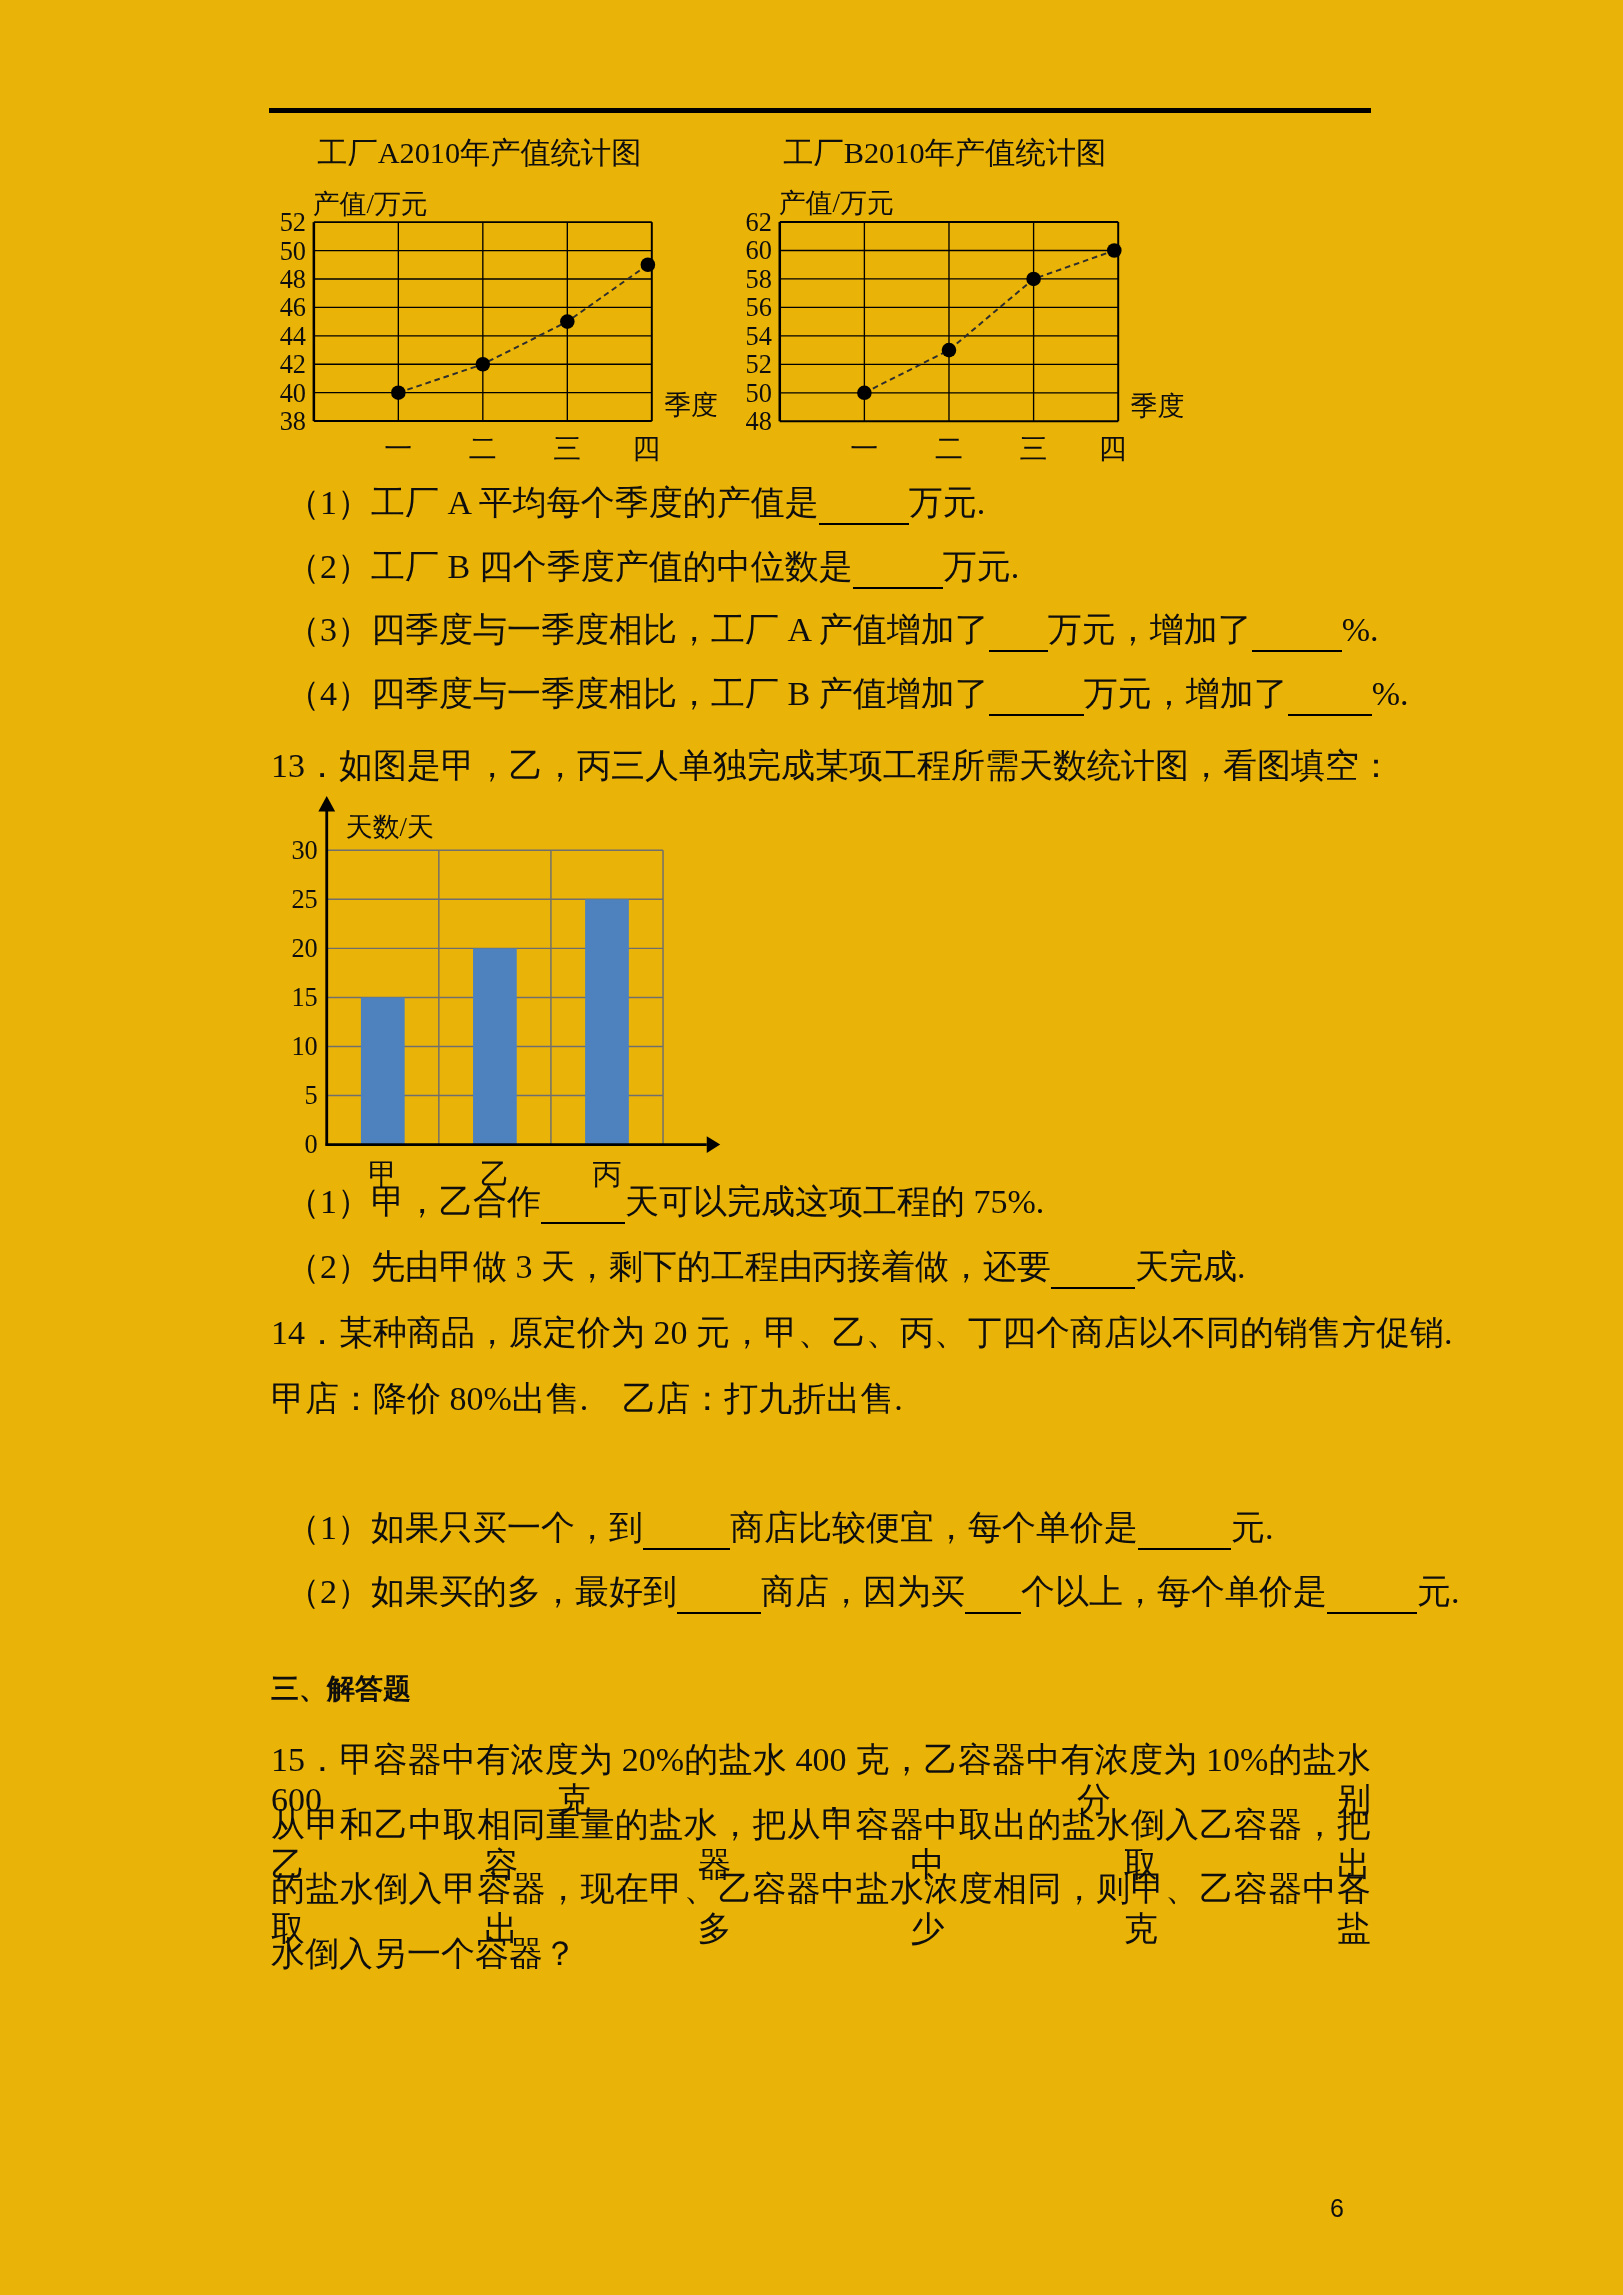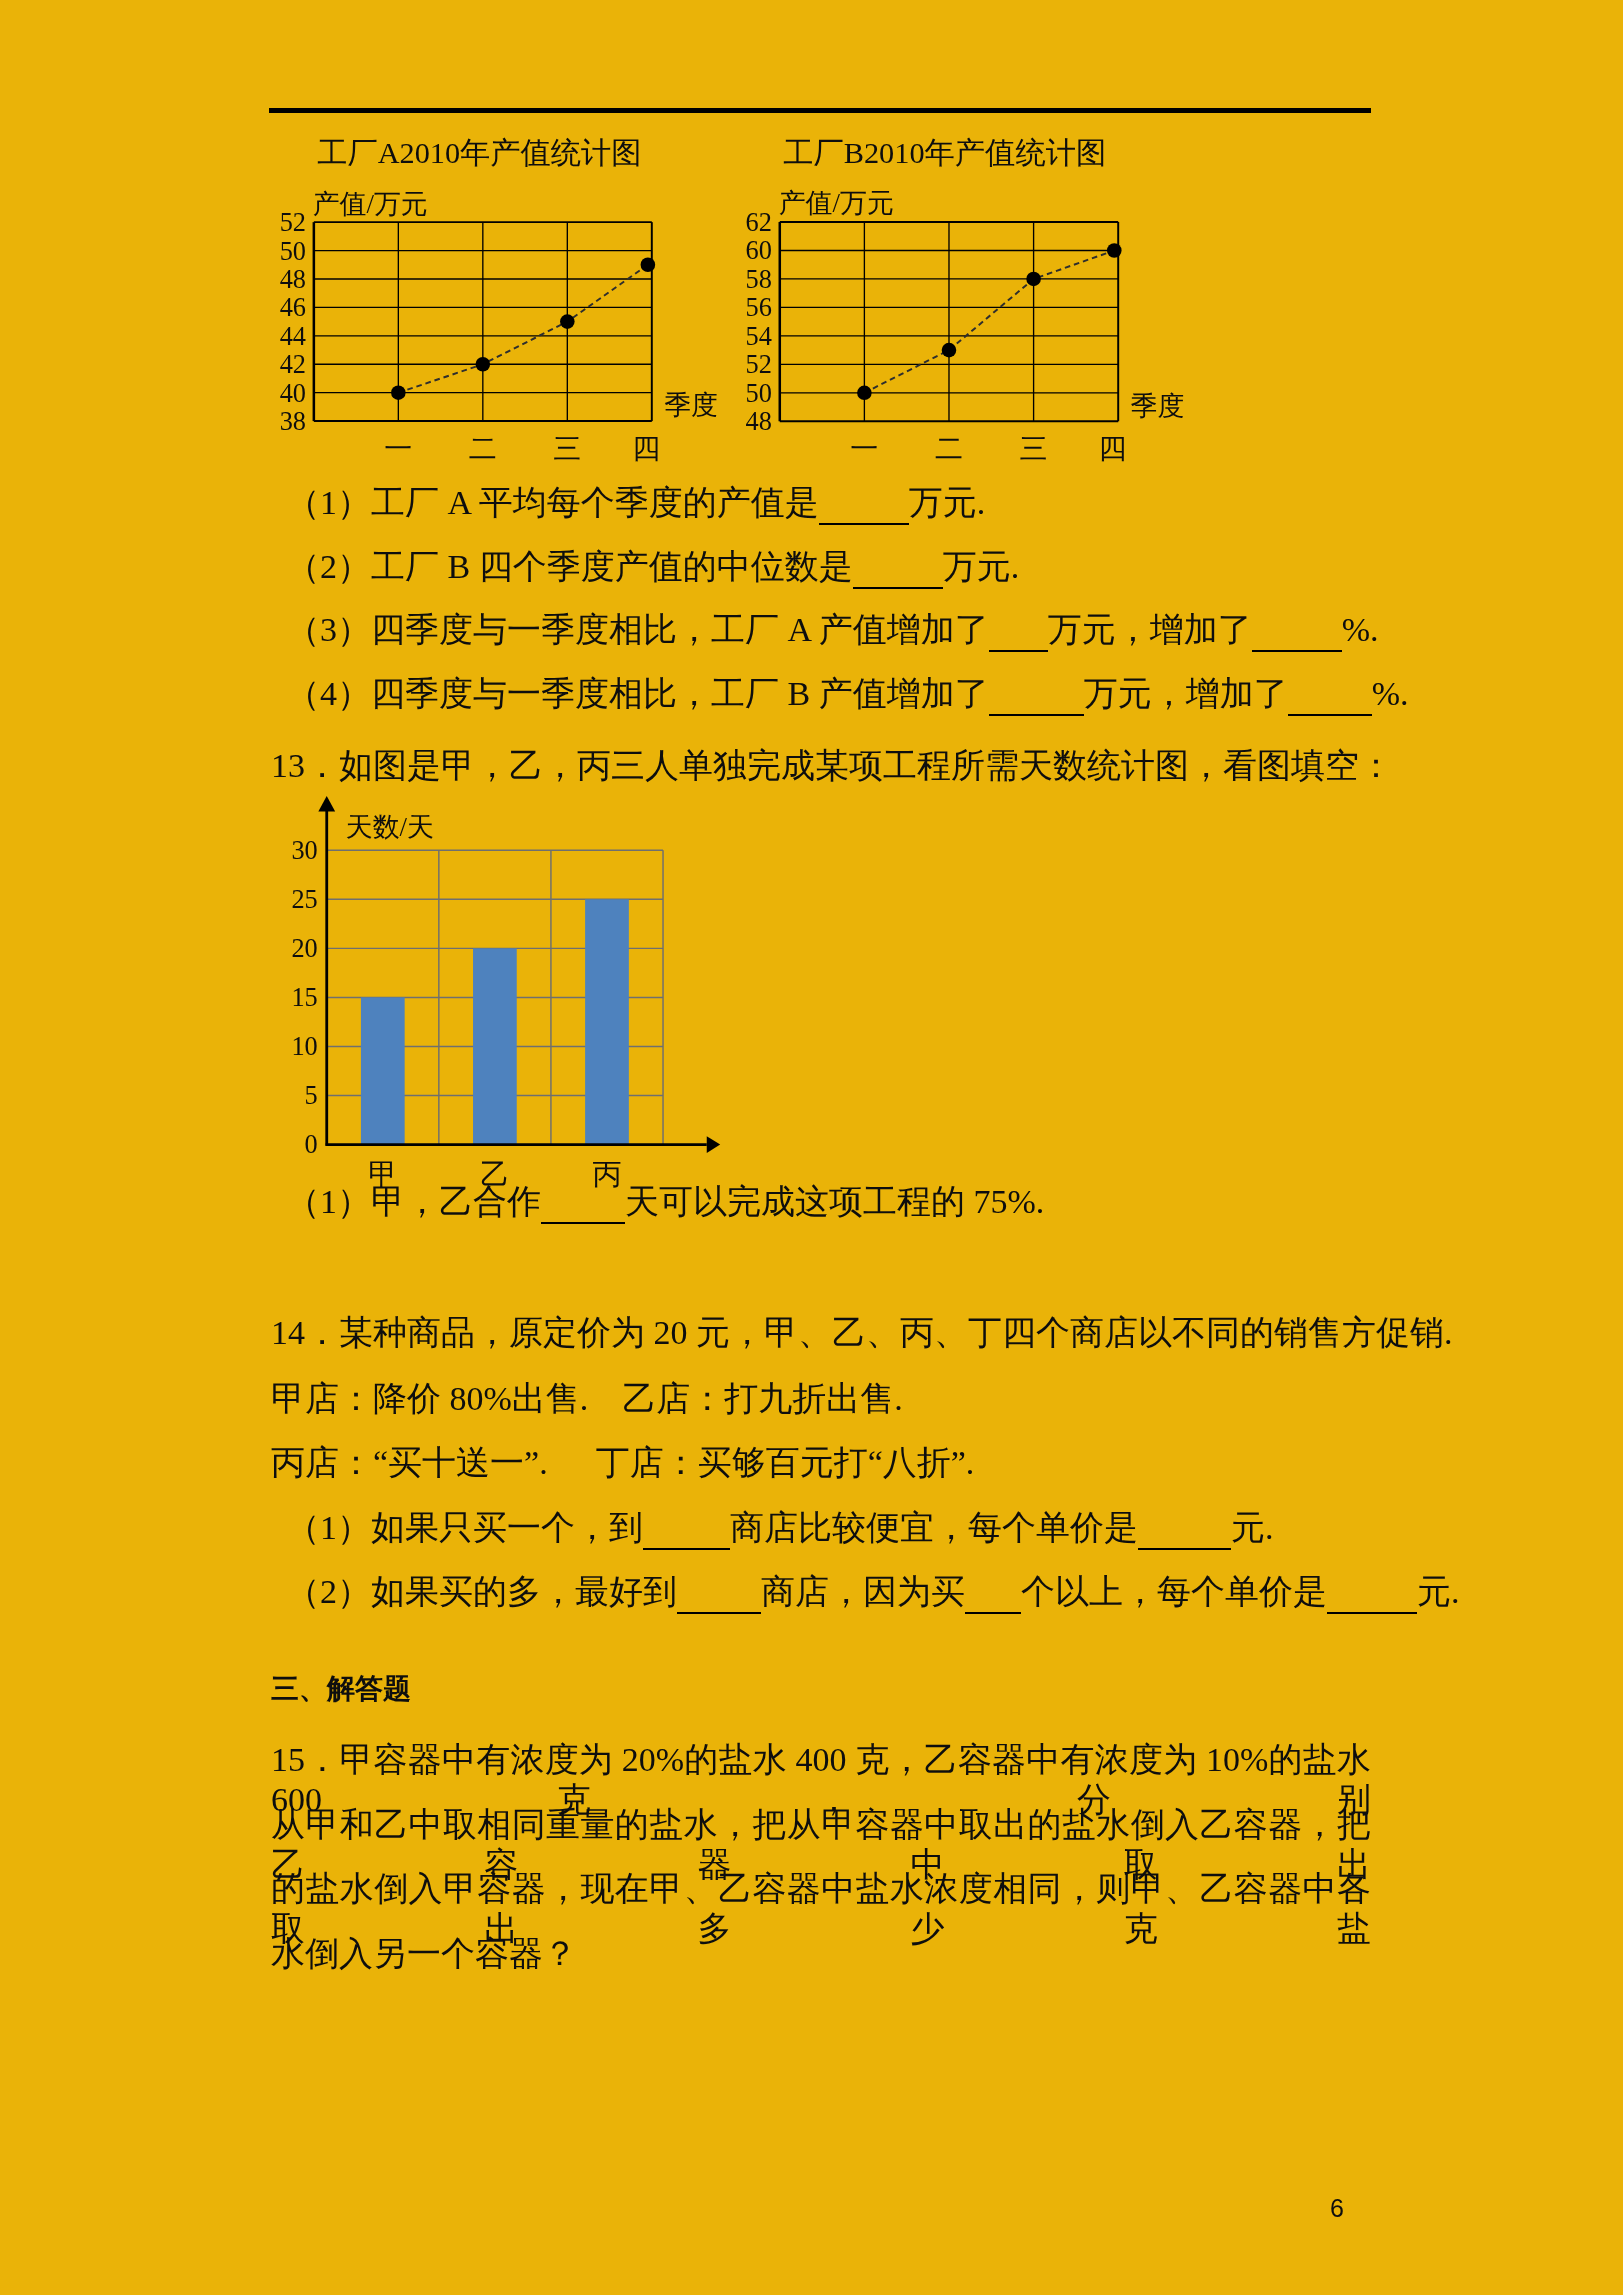--- a/index.html
+++ b/index.html
@@ -125,24 +125,24 @@
       <text x="112" y="315" font-size="47" text-anchor="end">20</text>
       <text x="112" y="227.5" font-size="47" text-anchor="end">25</text>
       <text x="112" y="140" font-size="47" text-anchor="end">30</text>
       <text x="162" y="100" font-size="48">天数/天</text>
       <text x="228" y="720" font-size="52" text-anchor="middle">甲</text>
       <text x="428" y="720" font-size="52" text-anchor="middle">乙</text>
       <text x="628" y="720" font-size="52" text-anchor="middle">丙</text>
     </svg>
 
   <div class="tline" style="left:286px;top:1182px;"><span>（1）甲，乙合作</span><span class="blank" style="width: 84px;"></span><span>天可以完成这项工程的 75%.</span></div>
+  <div class="tline" style="left:286px;top:1247px;"><span>（2）先由甲做 3 天，剩下的工程由丙接着做，还要</span><span class="blank" style="width: 84px;"></span><span>天完成.</span></div>
 
   <div class="tline" style="left:271px;top:1313px;"><span>14．某种商品，原定价为 20 元，甲、乙、丙、丁四个商店以不同的销售方促销.</span></div>
   <div class="tline" style="left:271px;top:1379px;"><span>甲店：降价 80%出售.</span><span class="gap" style="width: 34px;"></span><span>乙店：打九折出售.</span></div>
-  <div class="tline" style="left:271px;top:1443px;"><span>丙店：“买十送一”.</span><span class="gap" style="width: 48px;"></span><span>丁店：买够百元打“八折”.</span></div>
   <div class="tline" style="left:286px;top:1508px;"><span>（1）如果只买一个，到</span><span class="blank" style="width: 87px;"></span><span>商店比较便宜，每个单价是</span><span class="blank" style="width: 93px;"></span><span>元.</span></div>
   <div class="tline" style="left:286px;top:1572px;"><span>（2）如果买的多，最好到</span><span class="blank" style="width: 84px;"></span><span>商店，因为买</span><span class="blank" style="width: 56px;"></span><span>个以上，每个单价是</span><span class="blank" style="width: 90px;"></span><span>元.</span></div>
 
   <div class="tline sechead" style="left:271px;top:1672px;"><span>三、解答题</span></div>
 
   <div class="tline jline" style="left:271px;top:1740px;"><span>15．甲容器中有浓度为 20%的盐水 400 克，乙容器中有浓度为 10%的盐水 600 克，分别</span></div>
   <div class="tline jline" style="left:271px;top:1805px;"><span>从甲和乙中取相同重量的盐水，把从甲容器中取出的盐水倒入乙容器，把乙容器中取出</span></div>
   <div class="tline jline" style="left:271px;top:1869px;"><span>的盐水倒入甲容器，现在甲、乙容器中盐水浓度相同，则甲、乙容器中各取出多少克盐</span></div>
   <div class="tline" style="left:271px;top:1934px;"><span>水倒入另一个容器？</span></div>
 

